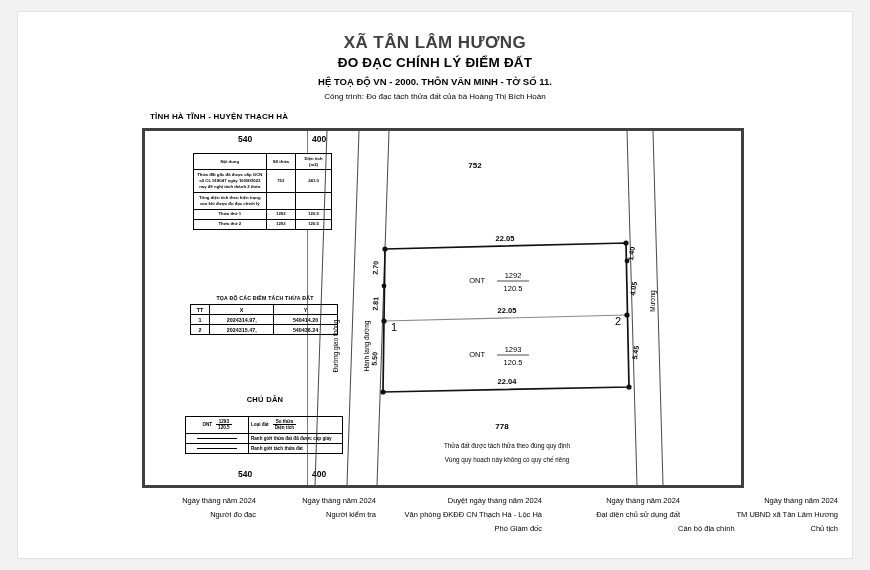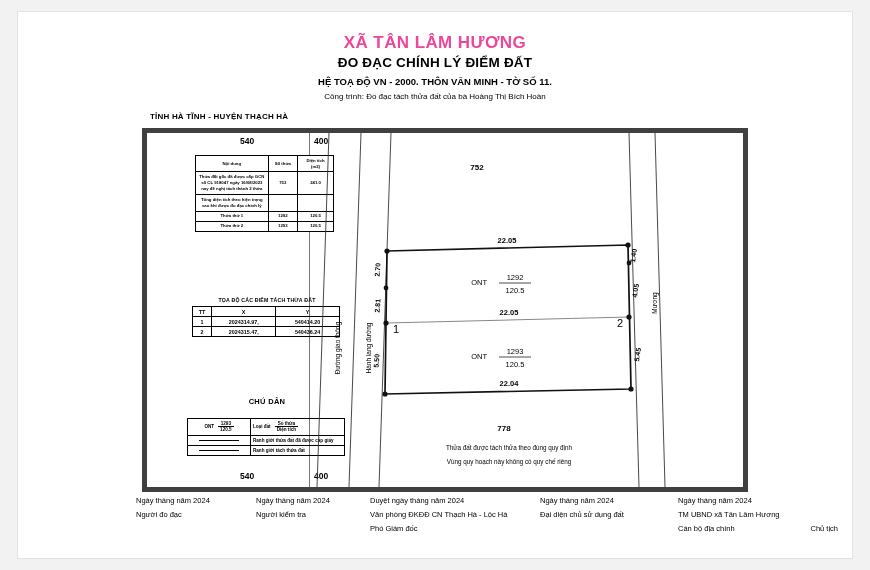--- a/index.html
+++ b/index.html
@@ -10,35 +10,35 @@
     overflow:hidden;
   }
   #page{
     position:absolute;left:18px;top:12px;
     width:834px;height:546px;
     background:#ffffff;
     box-shadow:0 0 0 1px #e3e3e3;
   }
   
   #title-block{position:absolute;left:0;top:20px;width:834px;text-align:center;}
-  .t1{font-size:17px;font-weight:bold;letter-spacing:.4px;color:#ec4899;line-height:1.25;}
+  .t1{font-size:17px;font-weight:bold;letter-spacing:.4px;color:#404040;line-height:1.25;}
   .t2{font-size:13.5px;font-weight:bold;letter-spacing:.2px;color:#000;line-height:1.5;}
   .t3{font-size:9.5px;font-weight:bold;color:#000;line-height:1.7;}
   .t4{font-size:8px;color:#000;line-height:1.7;}
 
   #province-label{
     position:absolute;left:124px;top:100px;
     font-size:8px;font-weight:bold;color:#000;letter-spacing:.2px;margin-left:8px;
   }
 
   
   #map-frame{
     position:absolute;left:124px;top:116px;
     width:596px;height:354px;
-    border:5px solid #404040;
+    border:3px solid #404040;
     background:#fff;
   }
   
   #grid-divider{
     position:absolute;left:162px;top:0;width:0;height:354px;
     border-left:1px solid #777;
   }
   .grid-num{position:absolute;font-size:8.5px;font-weight:bold;color:#000;}
   #grid-540-top{left:93px;top:3px;}
   #grid-400-top{left:167px;top:3px;}
@@ -91,21 +91,21 @@
   .frac .num{display:block;border-bottom:.7px solid #000;padding:0 2px;}
   .frac .den{display:block;padding:0 2px;}
   .line-sym{display:block;width:40px;height:0;border-top:1px solid #000;margin:2px auto;}
   .loai-cell{display:flex;align-items:center;justify-content:flex-start;gap:4px;}
 
   
   #parcel-svg{position:absolute;left:162px;top:0;width:434px;height:354px;}
 
   
   #footer{position:absolute;left:0;top:482px;width:834px;}
-  .sig-col{position:absolute;text-align:left;font-size:7.5px;color:#000;line-height:1.85;}
+  .sig-col{position:absolute;text-align:right;font-size:7.5px;color:#000;line-height:1.85;}
   .sig-date{white-space:nowrap;}
   .sig-role{white-space:nowrap;}
   .sig-sub{white-space:nowrap;}
   .sig-row2{display:flex;justify-content:space-between;gap:14px;}
 </style>
 </head>
 <body>
 
 <div id="page">
 

